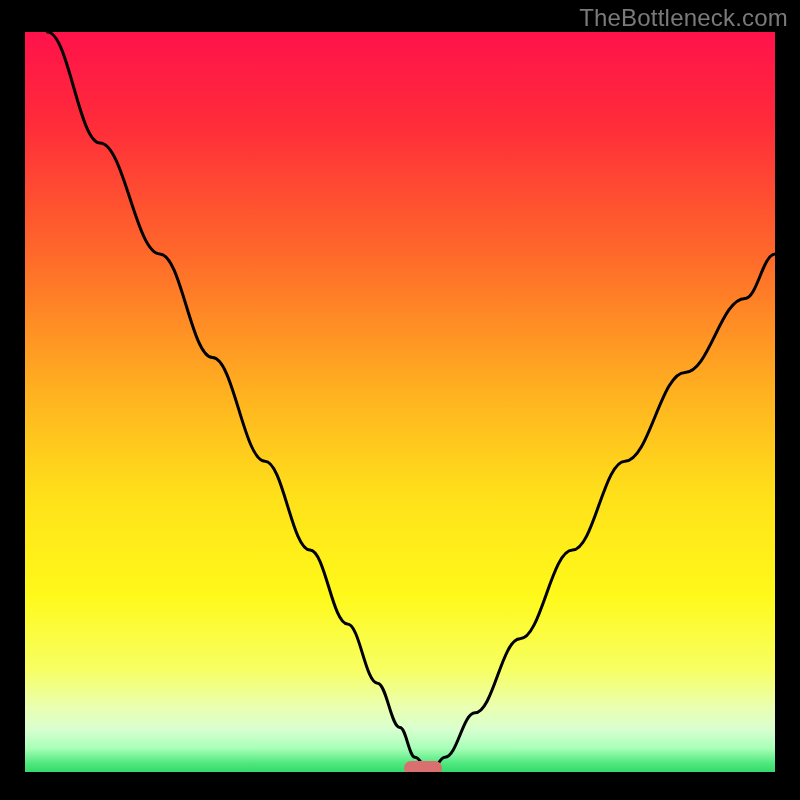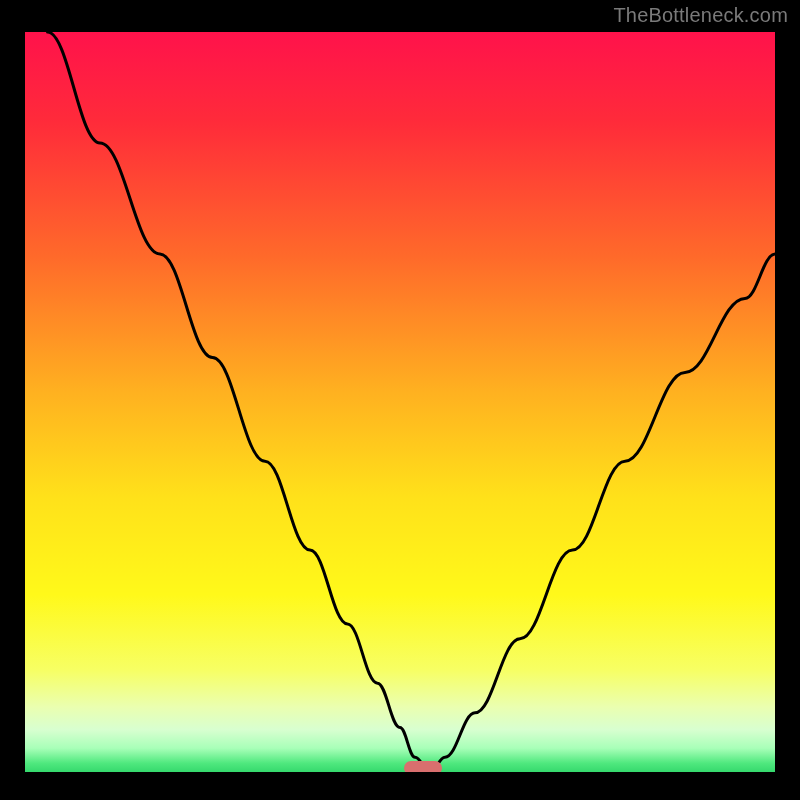--- a/index.html
+++ b/index.html
@@ -15,21 +15,21 @@
     position: relative;
     width: 800px;
     height: 800px;
     background: #000;
   }
   .watermark {
     position: absolute;
     top: 4px;
     right: 12px;
     color: #7a7a7a;
-    font-size: 20px;
+    font-size: 24px;
     font-weight: 500;
     letter-spacing: 0.2px;
     z-index: 5;
   }
   .plot-area {
     position: absolute;
     left: 25px;
     top: 32px;
     width: 750px;
     height: 740px;

